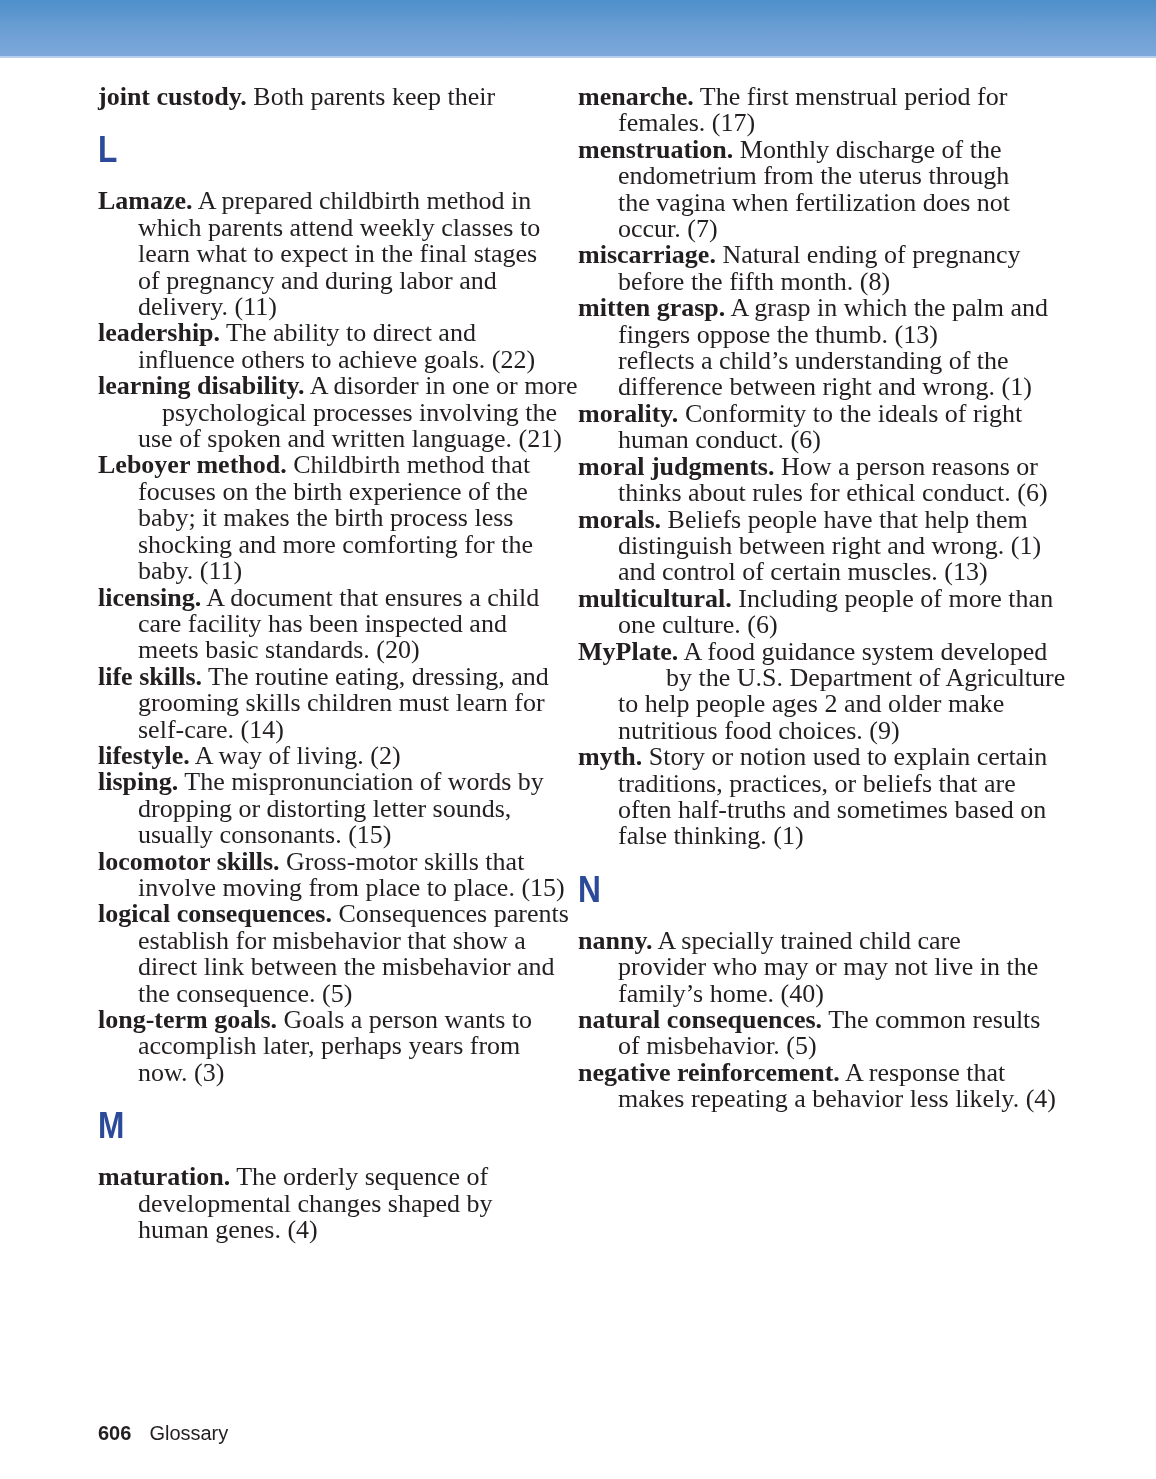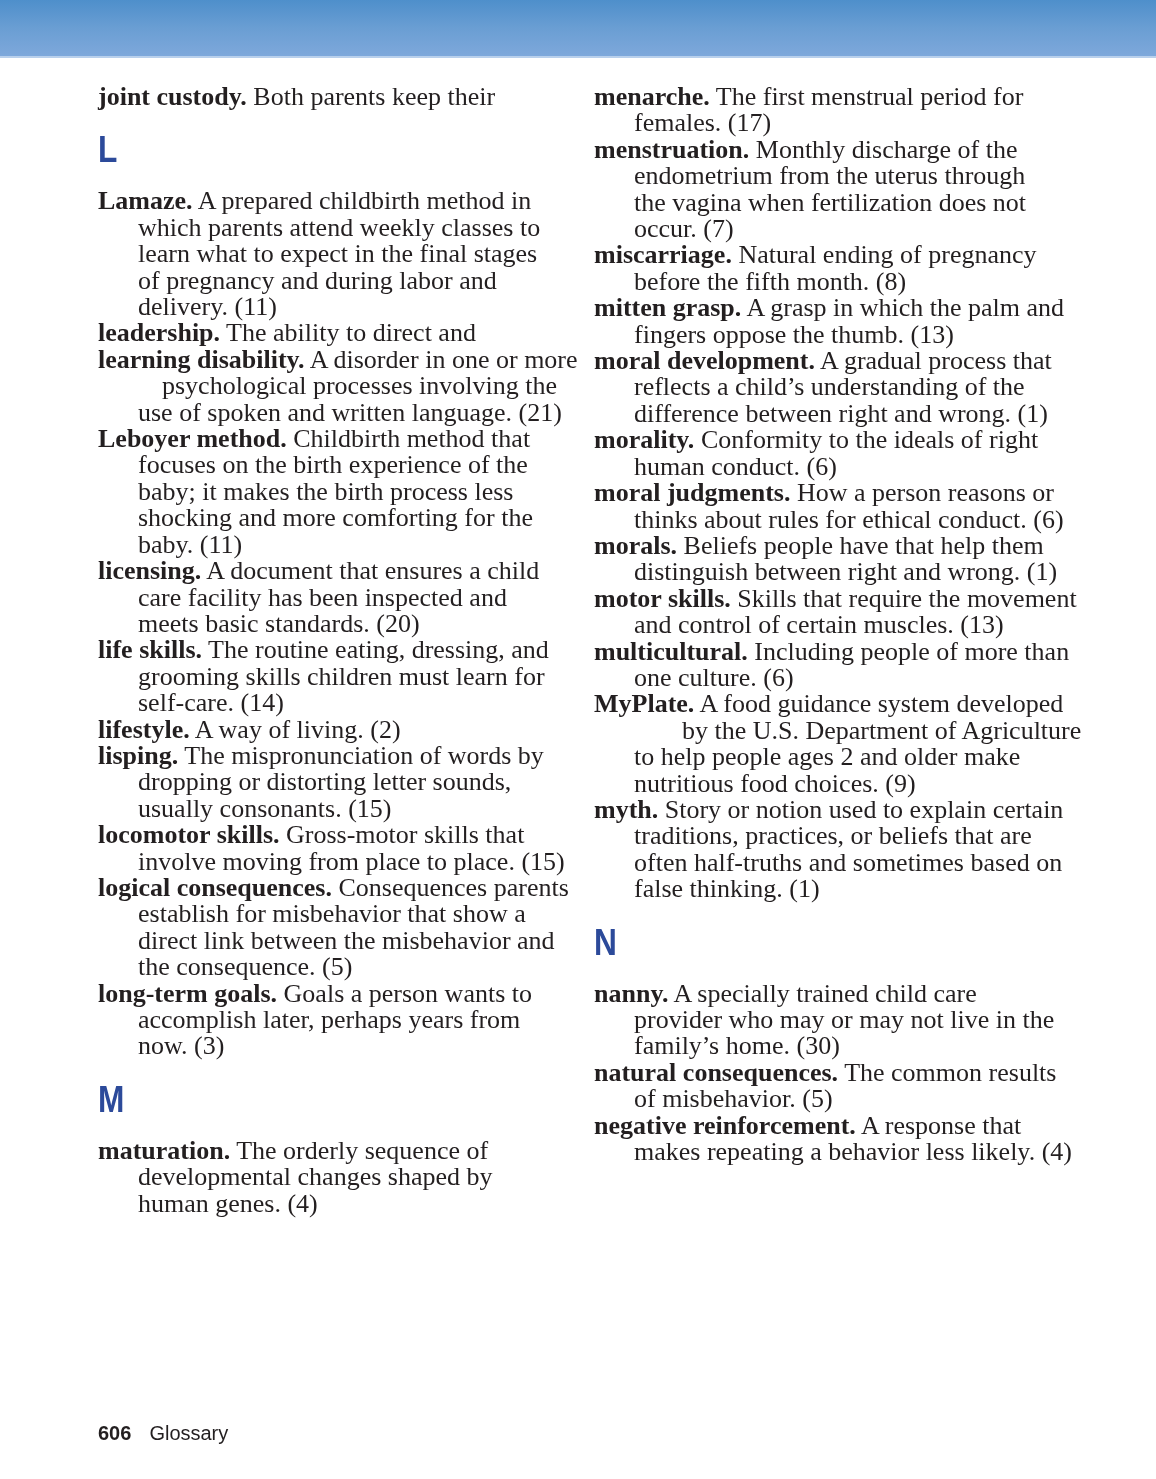--- a/index.html
+++ b/index.html
@@ -8,21 +8,21 @@
     background: #ffffff; color: #231f20;
     font-family: "Liberation Serif", "DejaVu Serif", serif;
   }
   .top-band {
     position: absolute; left: 0; top: 0; width: 1156px; height: 56px;
     background: linear-gradient(to bottom, #4e8fcb 0%, #6a9ed3 50%, #7ea8db 100%);
     border-bottom: 2px solid #b9d0ec;
   }
   .column { position: absolute; top: 84px; width: 470px; }
   .col-left { left: 98px; }
-  .col-right { left: 594px; }
+  .col-right { left: 578px; }
   .entry { font-size: 26px; line-height: 26.4px; }
   .entry .line { display: block; white-space: nowrap; }
   .entry .line.cont { padding-left: 40px; }
   .term { font-weight: bold; }
   .letter-head {
     font-family: "Liberation Sans", "DejaVu Sans", sans-serif;
     font-weight: bold; color: #2c4a9a; font-size: 36px;
     line-height: 40px; transform: scaleX(0.88); transform-origin: left;
   }
   .footer {
@@ -44,20 +44,21 @@
     <div class="letter-head" style="margin-top: 20px; margin-bottom: 18px;">L</div>
     <div class="entry">
       <span class="line"><span class="term">Lamaze.</span><span style="white-space: pre;"> A prepared childbirth method in</span></span>
       <span class="line cont"><span style="white-space: pre;">which parents attend weekly classes to</span></span>
       <span class="line cont"><span style="white-space: pre;">learn what to expect in the final stages</span></span>
       <span class="line cont"><span style="white-space: pre;">of pregnancy and during labor and</span></span>
       <span class="line cont"><span style="white-space: pre;">delivery. (11)</span></span>
     </div>
     <div class="entry">
       <span class="line"><span class="term">leadership.</span><span style="white-space: pre;"> The ability to direct and</span></span>
+      <span class="line cont"><span style="white-space: pre;">influence others to achieve goals. (22)</span></span>
     </div>
     <div class="entry">
       <span class="line"><span class="term">learning disability.</span><span style="white-space: pre;"> A disorder in one or more</span></span>
       <span class="line cont"><span style="white-space: pre; margin-left: 24px;">psychological processes involving the</span></span>
       <span class="line cont"><span style="white-space: pre;">use of spoken and written language. (21)</span></span>
     </div>
     <div class="entry">
       <span class="line"><span class="term">Leboyer method.</span><span style="white-space: pre;"> Childbirth method that</span></span>
       <span class="line cont"><span style="white-space: pre;">focuses on the birth experience of the</span></span>
       <span class="line cont"><span style="white-space: pre;">baby; it makes the birth process less</span></span>
@@ -117,38 +118,36 @@
     </div>
     <div class="entry">
       <span class="line"><span class="term">miscarriage.</span><span style="white-space: pre;"> Natural ending of pregnancy</span></span>
       <span class="line cont"><span style="white-space: pre;">before the fifth month. (8)</span></span>
     </div>
     <div class="entry">
       <span class="line"><span class="term">mitten grasp.</span><span style="white-space: pre;"> A grasp in which the palm and</span></span>
       <span class="line cont"><span style="white-space: pre;">fingers oppose the thumb. (13)</span></span>
     </div>
     <div class="entry">
-      <span class="line"><span class="term">moral development.</span><span style="white-space: pre;"> A gradual process that</span></span>
       <span class="line cont"><span style="white-space: pre;">reflects a child’s understanding of the</span></span>
       <span class="line cont"><span style="white-space: pre;">difference between right and wrong. (1)</span></span>
     </div>
     <div class="entry">
       <span class="line"><span class="term">morality.</span><span style="white-space: pre;"> Conformity to the ideals of right</span></span>
       <span class="line cont"><span style="white-space: pre;">human conduct. (6)</span></span>
     </div>
     <div class="entry">
       <span class="line"><span class="term">moral judgments.</span><span style="white-space: pre;"> How a person reasons or</span></span>
       <span class="line cont"><span style="white-space: pre;">thinks about rules for ethical conduct. (6)</span></span>
     </div>
     <div class="entry">
       <span class="line"><span class="term">morals.</span><span style="white-space: pre;"> Beliefs people have that help them</span></span>
       <span class="line cont"><span style="white-space: pre;">distinguish between right and wrong. (1)</span></span>
     </div>
     <div class="entry">
-      <span class="line"><span class="term">motor skills.</span><span style="white-space: pre;"> Skills that require the movement</span></span>
       <span class="line cont"><span style="white-space: pre;">and control of certain muscles. (13)</span></span>
     </div>
     <div class="entry">
       <span class="line"><span class="term">multicultural.</span><span style="white-space: pre;"> Including people of more than</span></span>
       <span class="line cont"><span style="white-space: pre;">one culture. (6)</span></span>
     </div>
     <div class="entry">
       <span class="line"><span class="term">MyPlate.</span><span style="white-space: pre;"> A food guidance system developed</span></span>
       <span class="line cont"><span style="white-space: pre; margin-left: 48px;">by the U.S. Department of Agriculture</span></span>
       <span class="line cont"><span style="white-space: pre;">to help people ages 2 and older make</span></span>
@@ -157,21 +156,21 @@
     <div class="entry">
       <span class="line"><span class="term">myth.</span><span style="white-space: pre;"> Story or notion used to explain certain</span></span>
       <span class="line cont"><span style="white-space: pre;">traditions, practices, or beliefs that are</span></span>
       <span class="line cont"><span style="white-space: pre;">often half-truths and sometimes based on</span></span>
       <span class="line cont"><span style="white-space: pre;">false thinking. (1)</span></span>
     </div>
     <div class="letter-head" style="margin-top: 20px; margin-bottom: 18px;">N</div>
     <div class="entry">
       <span class="line"><span class="term">nanny.</span><span style="white-space: pre;"> A specially trained child care</span></span>
       <span class="line cont"><span style="white-space: pre;">provider who may or may not live in the</span></span>
-      <span class="line cont"><span style="white-space: pre;">family’s home. (30)</span></span>
+      <span class="line cont"><span style="white-space: pre;">family’s home. (40)</span></span>
     </div>
     <div class="entry">
       <span class="line"><span class="term">natural consequences.</span><span style="white-space: pre;"> The common results</span></span>
       <span class="line cont"><span style="white-space: pre;">of misbehavior. (5)</span></span>
     </div>
     <div class="entry">
       <span class="line"><span class="term">negative reinforcement.</span><span style="white-space: pre;"> A response that</span></span>
       <span class="line cont"><span style="white-space: pre;">makes repeating a behavior less likely. (4)</span></span>
     </div>
   </div>

